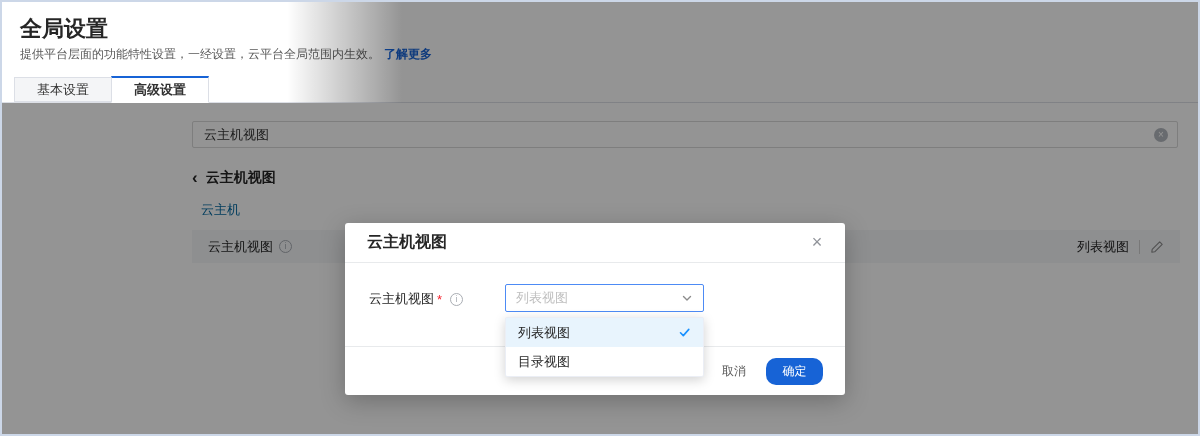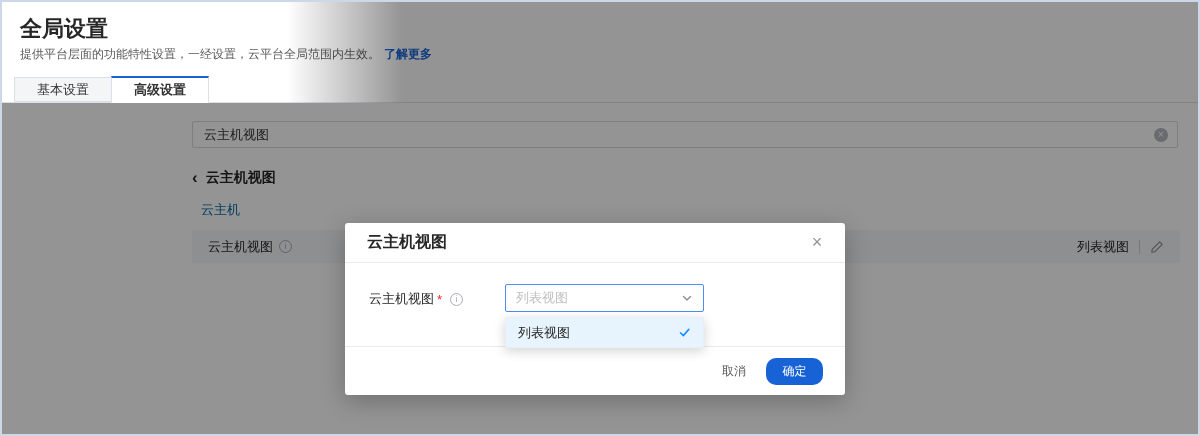--- a/index.html
+++ b/index.html
@@ -137,20 +137,23 @@
 
     <div class="dropdown">
       <div class="option selected">
         <span>列表视图</span>
         <span>
           <svg class="icon-svg" width="13" height="13" viewBox="0 0 13 13">
             <path d="M2.5 6.8 L5.3 9.6 L10.8 3.4" fill="none" stroke="#1890ff" stroke-width="1.6" stroke-linecap="round" stroke-linejoin="round"></path>
           </svg>
         </span>
       </div>
+      <div class="option">
+        <span>目录视图</span>
+      </div>
     </div>
 
     <div class="modal-footer">
       <button class="btn-cancel">取消</button>
       <button class="btn-confirm">确定</button>
     </div>
   </div>
 
 </div>
 

